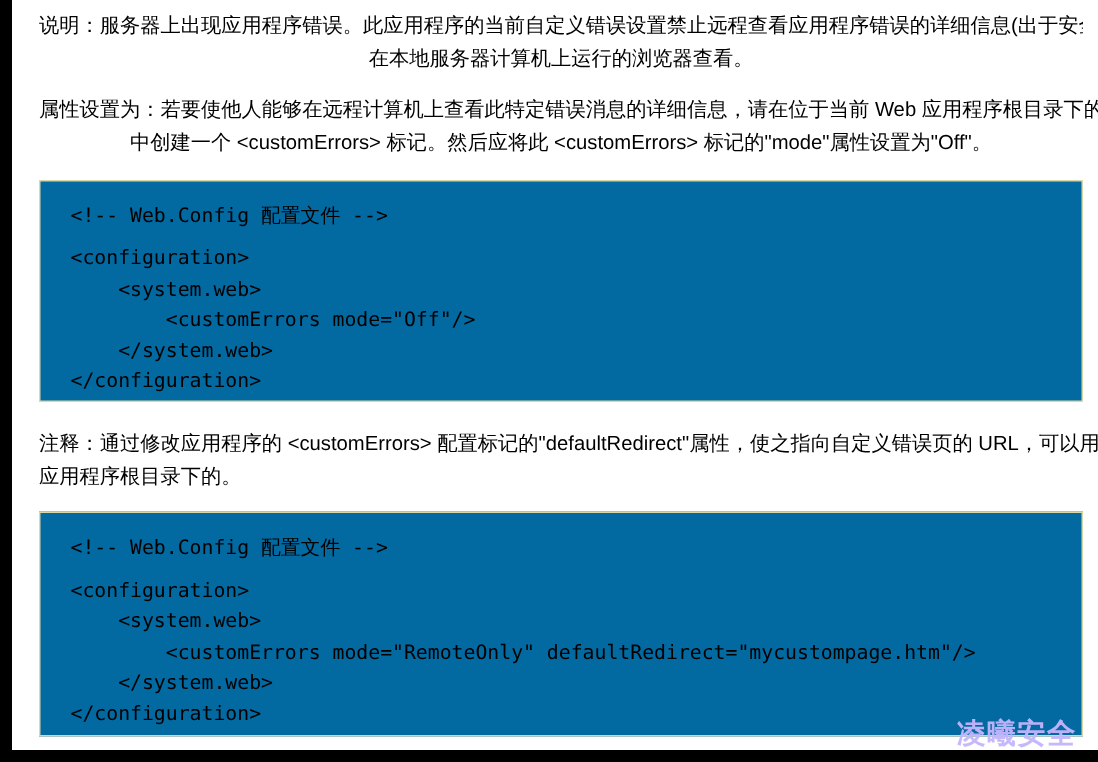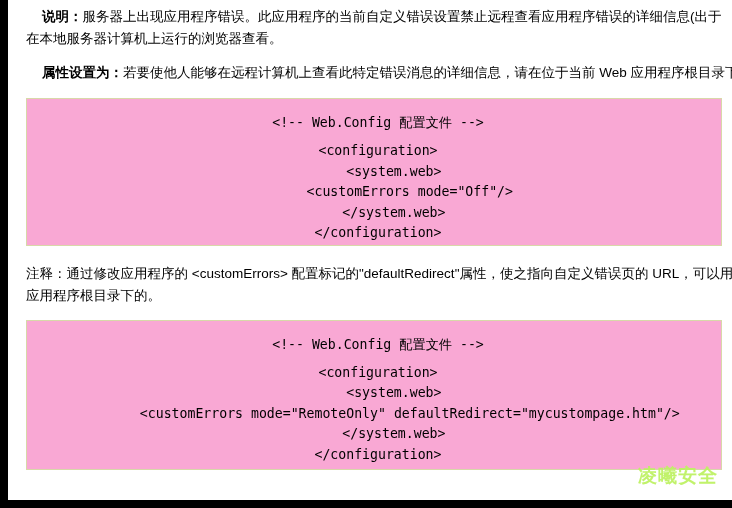--- a/index.html
+++ b/index.html
@@ -35,39 +35,38 @@
     width: 724px;
   }
   .para {
     font-size: 13.5px;
     line-height: 1.62;
     color: #000000;
     margin: 0 0 14px 0;
     white-space: nowrap;
   }
   .para .lead {
-    font-weight: bold;
-    margin-left: 16px;
+    font-weight: normal;
   }
   .para .line2 {
     display: block;
+    text-align: center;
   }
   .codebox {
-    background: #f9a8d4;
+    background: #0369a1;
     border: 1px solid #d8d8a8;
     font-family: "DejaVu Sans Mono", monospace;
     font-size: 13.2px;
     line-height: 1.55;
     color: #000000;
     padding: 14px 12px 12px 20px;
     margin: 0 0 16px 0;
     white-space: pre;
     overflow: hidden;
     box-sizing: border-box;
-    text-align: center;
   }
   .codebox.first {
     height: 148px;
     margin-bottom: 17px;
   }
   .codebox.second {
     height: 150px;
     margin-bottom: 0;
     margin-top: 10px;
   }
@@ -89,41 +88,41 @@
     display: block;
   }
   .top-clip {
     overflow: hidden;
     height: 50px;
     margin-bottom: 6px;
   }
   .watermark {
     position: absolute;
     right: 14px;
-    bottom: 19px;
+    bottom: 6px;
     font-size: 19px;
     font-weight: bold;
-    color: #bef264;
+    color: #c4b5fd;
     letter-spacing: 1px;
     font-family: "DejaVu Sans", sans-serif;
     opacity: 0.95;
   }
 </style>
 </head>
 <body>
 
 <div class="screen">
   <div class="page">
     <div class="doc">
 
       <div class="top-clip">
         <p class="para"><span class="lead">说明：</span><span>服务器上出现应用程序错误。此应用程序的当前自定义错误设置禁止远程查看应用程序错误的详细信息(出于安全原因)。但</span><span class="line2">在本地服务器计算机上运行的浏览器查看。</span></p>
       </div>
 
-      <p class="para"><span class="lead">属性设置为：</span><span>若要使他人能够在远程计算机上查看此特定错误消息的详细信息，请在位于当前 Web 应用程序根目录下的"web.config"</span></p>
+      <p class="para"><span class="lead">属性设置为：</span><span>若要使他人能够在远程计算机上查看此特定错误消息的详细信息，请在位于当前 Web 应用程序根目录下的"web.config"</span><span class="line2">中创建一个 &lt;customErrors&gt; 标记。然后应将此 &lt;customErrors&gt; 标记的"mode"属性设置为"Off"。</span></p>
 
       <div class="codebox first"><span>&lt;!-- Web.Config 配置文件 --&gt;</span>
 <span class="code-blank"></span><span>&lt;configuration&gt;</span>
 <span>    &lt;system.web&gt;</span>
 <span>        &lt;customErrors mode="Off"/&gt;</span>
 <span>    &lt;/system.web&gt;</span>
 <span>&lt;/configuration&gt;</span></div>
 
       <div class="note-block">
           <span class="l1"><span class="lead">注释：</span><span>通过修改应用程序的 &lt;customErrors&gt; 配置标记的"defaultRedirect"属性，使之指向自定义错误页的 URL，可以用自定义错误</span></span>

